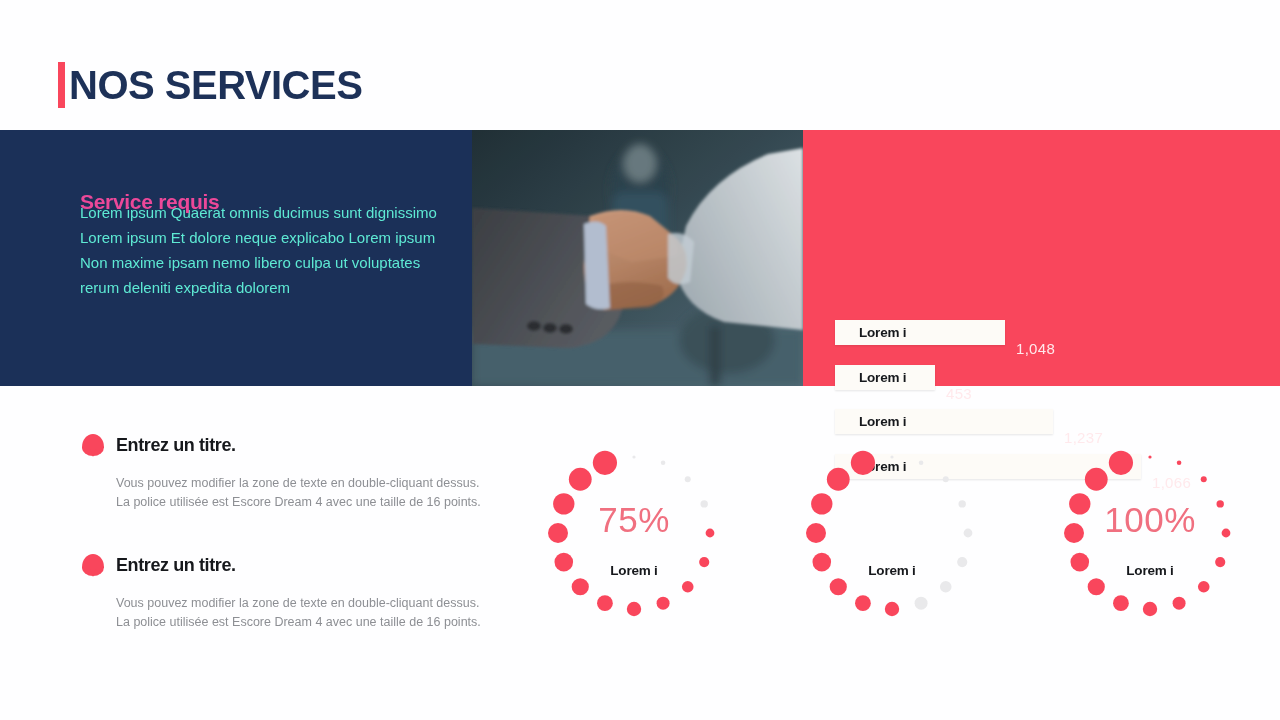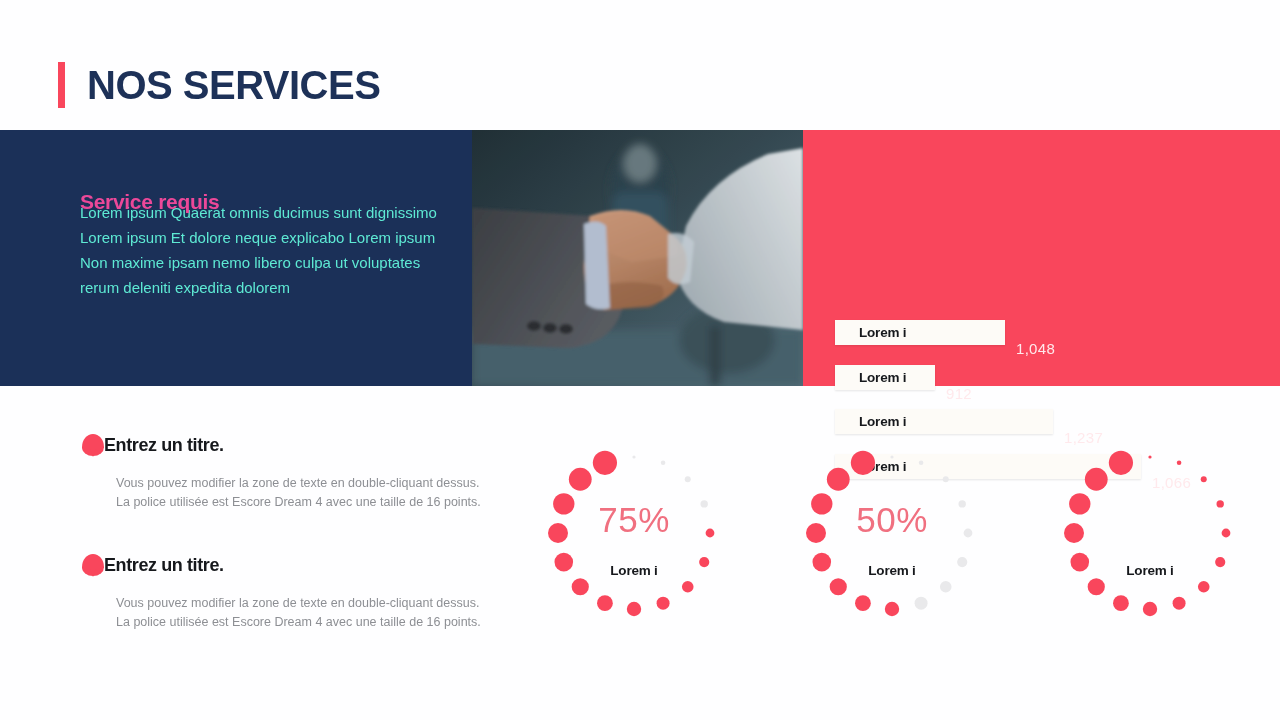--- a/index.html
+++ b/index.html
@@ -6,21 +6,21 @@
   html, body {
     width:1280px; height:720px; overflow:hidden;
     background:#ffffff;
     font-family:"Liberation Sans", sans-serif;
   }
   .slide { position:relative; width:1280px; height:720px; background:#fefeff; }
 
   
   .title-row {
     position:absolute; left:58px; top:62px;
-    display:flex; align-items:center; gap:22px;
+    display:flex; align-items:center; gap:4px;
   }
   .title-accent { width:7px; height:46px; background:#f9465c; }
   .title-text {
     font-size:40px; font-weight:bold; color:#1d3158;
     letter-spacing:-0.5px; line-height:1;
   }
 
   
   .band { position:absolute; left:0; top:130px; width:1280px; height:256px; display:flex; }
 
@@ -51,21 +51,21 @@
     font-size:13.5px; font-weight:bold; color:#16181c;
     padding-left:24px; letter-spacing:-0.2px; white-space:nowrap;
   }
   .bar-value {
     font-size:15px; color:#ffe9ec; margin-left:11px;
     letter-spacing:0.3px; white-space:nowrap;margin-top:33px;
   }
 
   
   .feature { position:absolute; left:82px; width:420px; }
-  .feature-head { display:flex; align-items:center; gap:0; }
+  .feature-head { display:flex; align-items:center; gap:12px; }
   .pin {
     width:22px; height:22px; flex:none; position:relative;
   }
   .pin::before {
     content:""; position:absolute; left:0; top:0;
     width:22px; height:22px; border-radius:50% 50% 50% 50%/60% 60% 40% 40%;
     background:#f9465c;
   }
   .pin::after {
     content:""; position:absolute; left:7.5px; top:14px;
@@ -171,21 +171,21 @@
       <div class="bar-row" style="top:177px">
         <div class="bar-track" style="width:170px">
           <span class="bar-label">Lorem i</span>
         </div>
         <span class="bar-value">1,048</span>
       </div>
       <div class="bar-row" style="top:222px">
         <div class="bar-track" style="width:100px">
           <span class="bar-label">Lorem i</span>
         </div>
-        <span class="bar-value">912</span>
+        <span class="bar-value">453</span>
       </div>
       <div class="bar-row" style="top:266px">
         <div class="bar-track" style="width:218px">
           <span class="bar-label">Lorem i</span>
         </div>
         <span class="bar-value">1,237</span>
       </div>
       <div class="bar-row" style="top:311px">
         <div class="bar-track" style="width:306px">
           <span class="bar-label">Lorem i</span>
@@ -248,21 +248,20 @@
           <circle cx="158.08" cy="173.21" r="6.50" fill="#e9e9eb"></circle>
           <circle cx="129.00" cy="179.00" r="7.20" fill="#f9465c"></circle>
           <circle cx="99.92" cy="173.21" r="7.90" fill="#f9465c"></circle>
           <circle cx="75.26" cy="156.74" r="8.60" fill="#f9465c"></circle>
           <circle cx="58.79" cy="132.08" r="9.30" fill="#f9465c"></circle>
           <circle cx="53.00" cy="103.00" r="10.00" fill="#f9465c"></circle>
           <circle cx="58.79" cy="73.92" r="10.70" fill="#f9465c"></circle>
           <circle cx="75.26" cy="49.26" r="11.40" fill="#f9465c"></circle>
           <circle cx="99.92" cy="32.79" r="12.10" fill="#f9465c"></circle>
         </svg>
-      <div class="gauge-pct">50%</div>
       <div class="gauge-label">Lorem i</div>
     </div>
     <div class="gauge">
       <svg width="258" height="230">
           <circle cx="129.00" cy="27.00" r="1.60" fill="#f9465c"></circle>
           <circle cx="158.08" cy="32.79" r="2.30" fill="#f9465c"></circle>
           <circle cx="182.74" cy="49.26" r="3.00" fill="#f9465c"></circle>
           <circle cx="199.21" cy="73.92" r="3.70" fill="#f9465c"></circle>
           <circle cx="205.00" cy="103.00" r="4.40" fill="#f9465c"></circle>
           <circle cx="199.21" cy="132.08" r="5.10" fill="#f9465c"></circle>
@@ -270,17 +269,18 @@
           <circle cx="158.08" cy="173.21" r="6.50" fill="#f9465c"></circle>
           <circle cx="129.00" cy="179.00" r="7.20" fill="#f9465c"></circle>
           <circle cx="99.92" cy="173.21" r="7.90" fill="#f9465c"></circle>
           <circle cx="75.26" cy="156.74" r="8.60" fill="#f9465c"></circle>
           <circle cx="58.79" cy="132.08" r="9.30" fill="#f9465c"></circle>
           <circle cx="53.00" cy="103.00" r="10.00" fill="#f9465c"></circle>
           <circle cx="58.79" cy="73.92" r="10.70" fill="#f9465c"></circle>
           <circle cx="75.26" cy="49.26" r="11.40" fill="#f9465c"></circle>
           <circle cx="99.92" cy="32.79" r="12.10" fill="#f9465c"></circle>
         </svg>
+      <div class="gauge-pct">100%</div>
       <div class="gauge-label">Lorem i</div>
     </div>
   </div>
 
 </div>
 
 </body></html>

